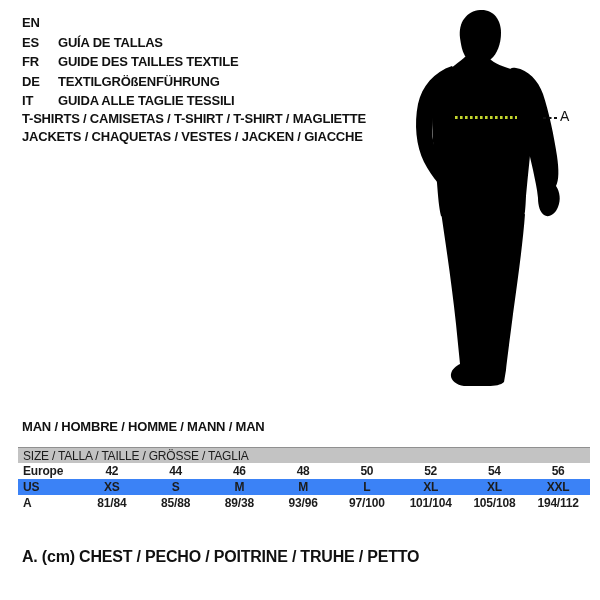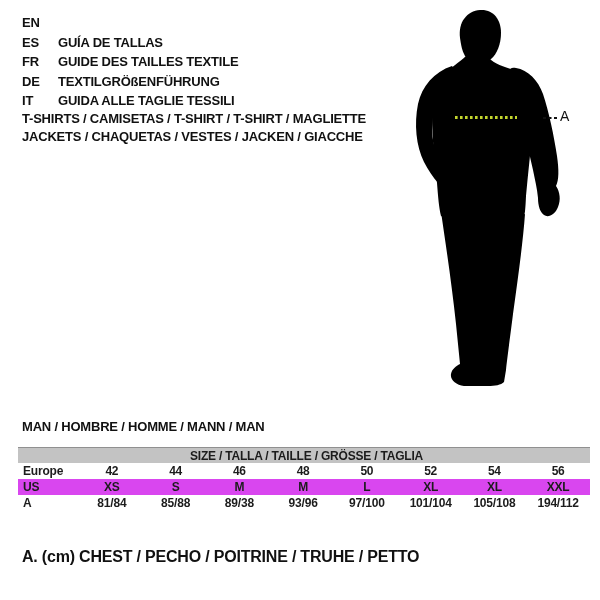--- a/index.html
+++ b/index.html
@@ -18,25 +18,25 @@
   .measure-label{position:absolute;left:560px;top:108px;font-size:14px;line-height:16px;color:#111;}
   
   .section-title{position:absolute;left:22px;top:419px;font-size:13px;font-weight:bold;letter-spacing:-0.2px;}
   
   .size-table{
     position:absolute;left:18px;top:447px;width:572px;
     border-collapse:collapse;table-layout:fixed;font-size:12px;color:#1c1c1c;
   }
   .size-table th{
     background:#c3c3c3;border-top:1px solid #909090;height:15px;
-    font-weight:bold;text-align:center;padding:0 0 0 5px;font-size:12px;letter-spacing:-0.2px;
+    font-weight:normal;text-align:left;padding:0 0 0 5px;font-size:12px;letter-spacing:-0.2px;
   }
   .size-table td{height:16px;text-align:center;padding:0;font-weight:bold;letter-spacing:-0.2px;}
   .size-table td.rowlabel{text-align:left;padding-left:5px;}
-  .size-table tr.shaded td{background:#d946ef;}
+  .size-table tr.shaded td{background:#3b82f6;}
   
   .footnote{position:absolute;left:22px;top:548px;font-size:16px;font-weight:bold;letter-spacing:-0.2px;}
 </style>
 </head>
 <body>
 
 <div class="canvas">
 
   <div class="lang-block">
     <div class="lang-row">

